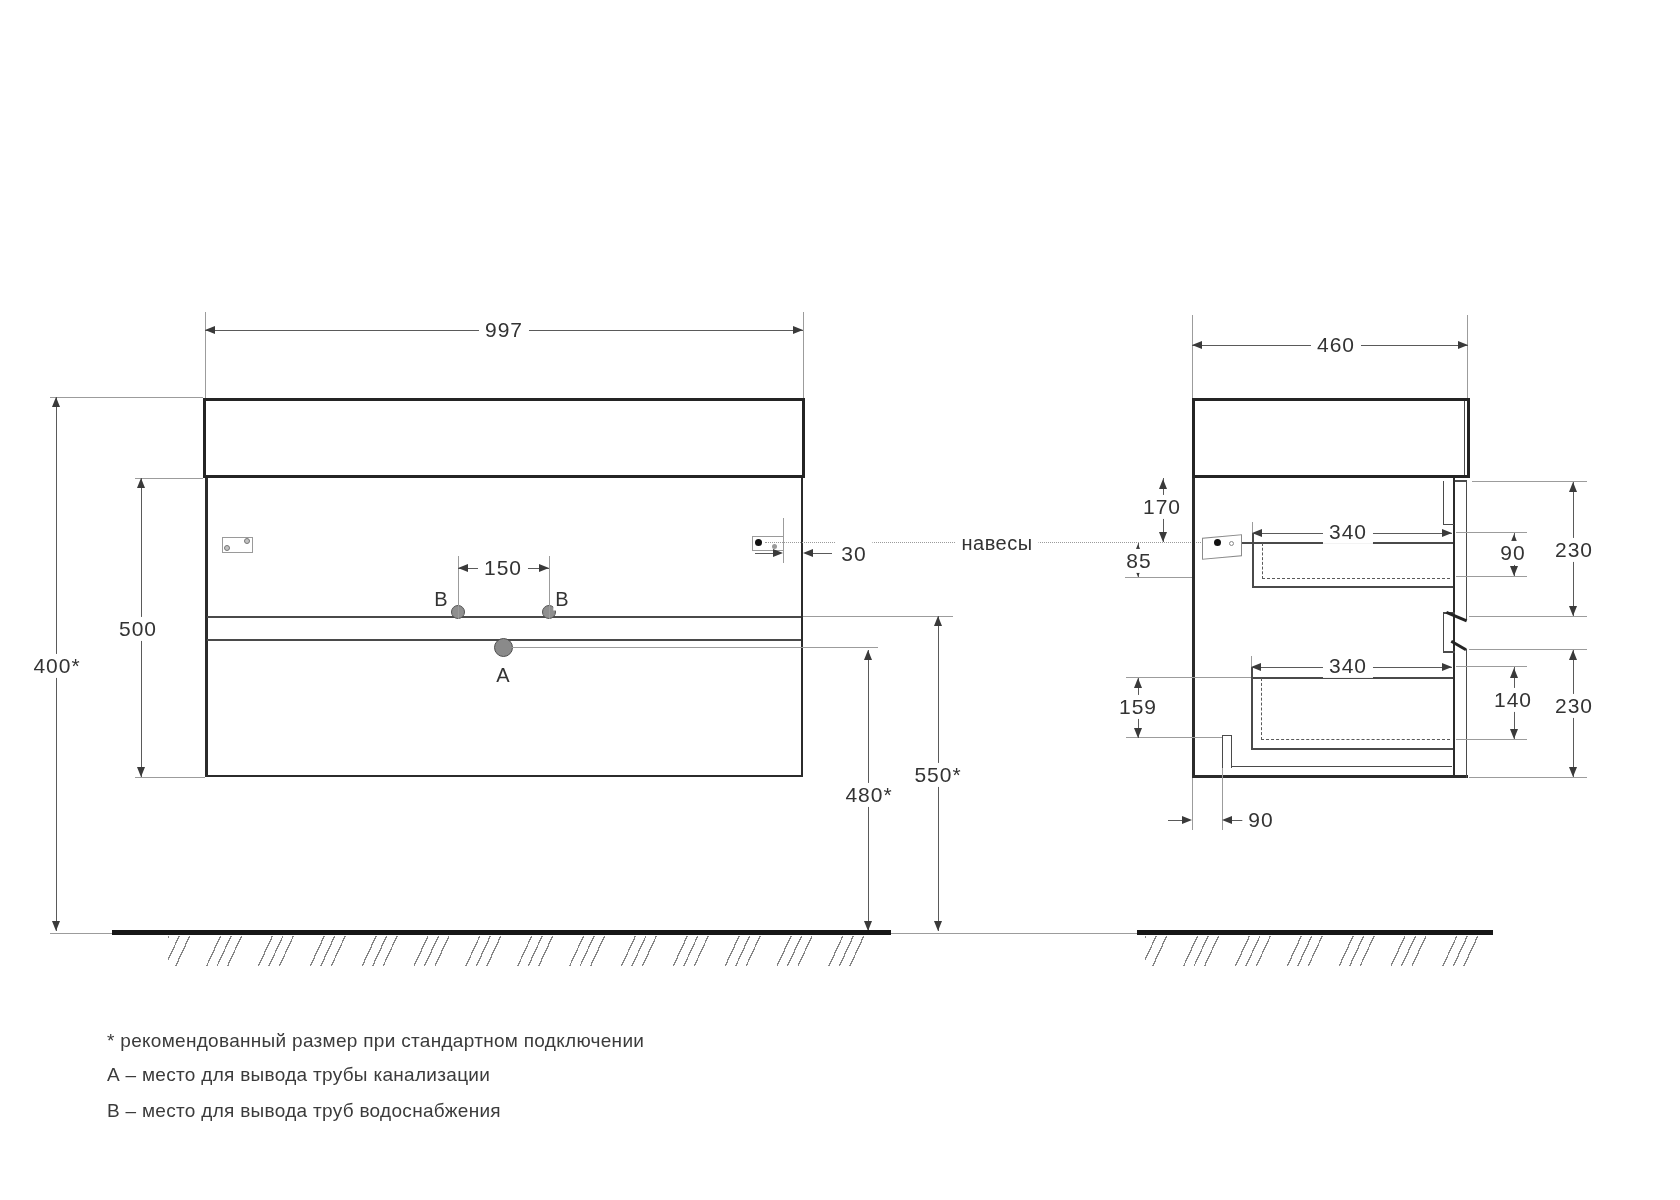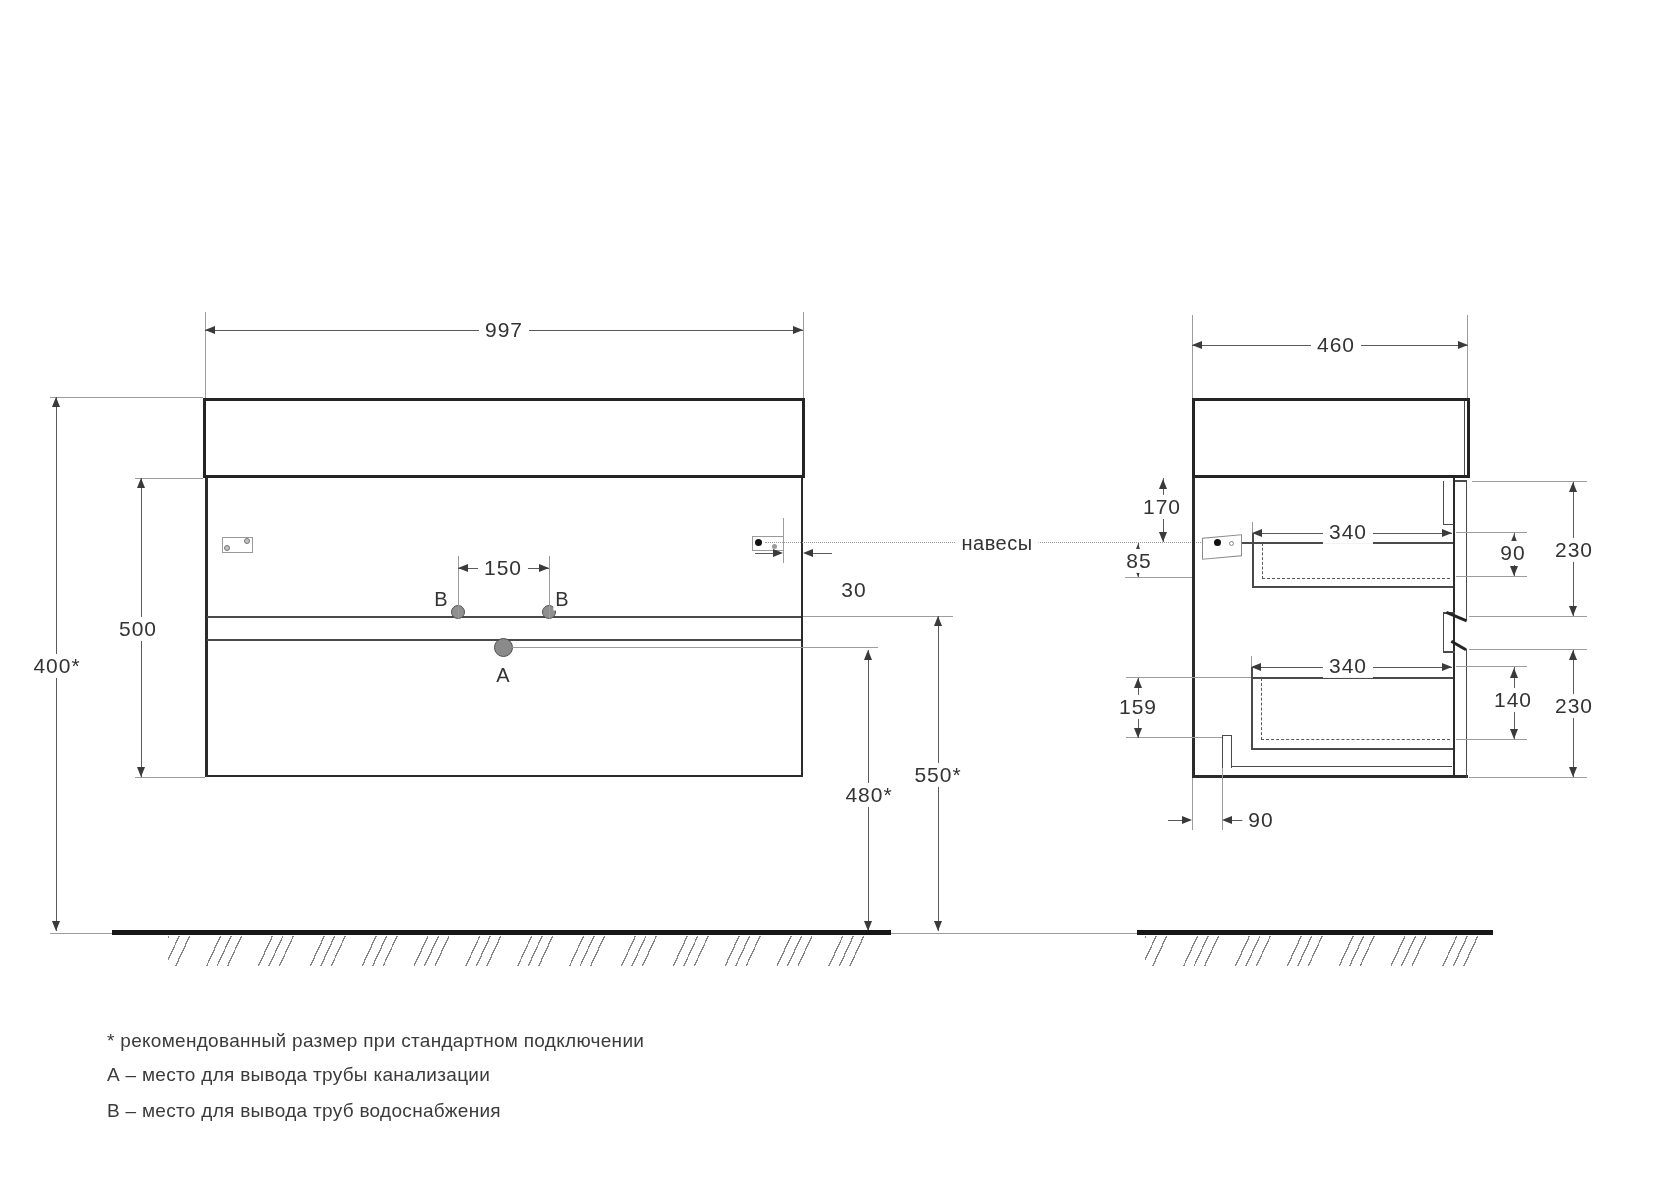--- a/index.html
+++ b/index.html
@@ -89,21 +89,21 @@
     <div class="ext" style="left:549px;top:556px;width:1px;height:63px;"></div>
     <div class="dim" style="left:458px;top:568px;width:91px;height:1px;"></div>
     <div class="ar ar-l" style="left:458px;top:564px;"></div>
     <div class="ar ar-r" style="left:539px;top:564px;"></div>
     <div class="dl" style="left:503px;top:568px;">150</div>
 
     <div class="dim" style="left:755px;top:553px;width:19px;height:1px;"></div>
     <div class="ar ar-r" style="left:773px;top:549px;"></div>
     <div class="ar ar-l" style="left:803px;top:549px;"></div>
     <div class="dim" style="left:813px;top:553px;width:19px;height:1px;"></div>
-    <div class="dl" style="left:854px;top:554px;margin-top:36px;">30</div>
+    <div class="dl" style="left:854px;top:554px;">30</div>
 
     <div class="ext" style="left:512px;top:647px;width:366px;height:1px;"></div>
     <div class="dim" style="left:868px;top:650px;width:1px;height:281px;"></div>
     <div class="ar ar-u" style="left:864px;top:650px;"></div>
     <div class="ar ar-d" style="left:864px;top:921px;"></div>
     <div class="dl" style="left:869px;top:795px;">480*</div>
 
     <div class="ext" style="left:803px;top:616px;width:150px;height:1px;"></div>
     <div class="dim" style="left:938px;top:616px;width:1px;height:315px;"></div>
     <div class="ar ar-u" style="left:934px;top:616px;"></div>

